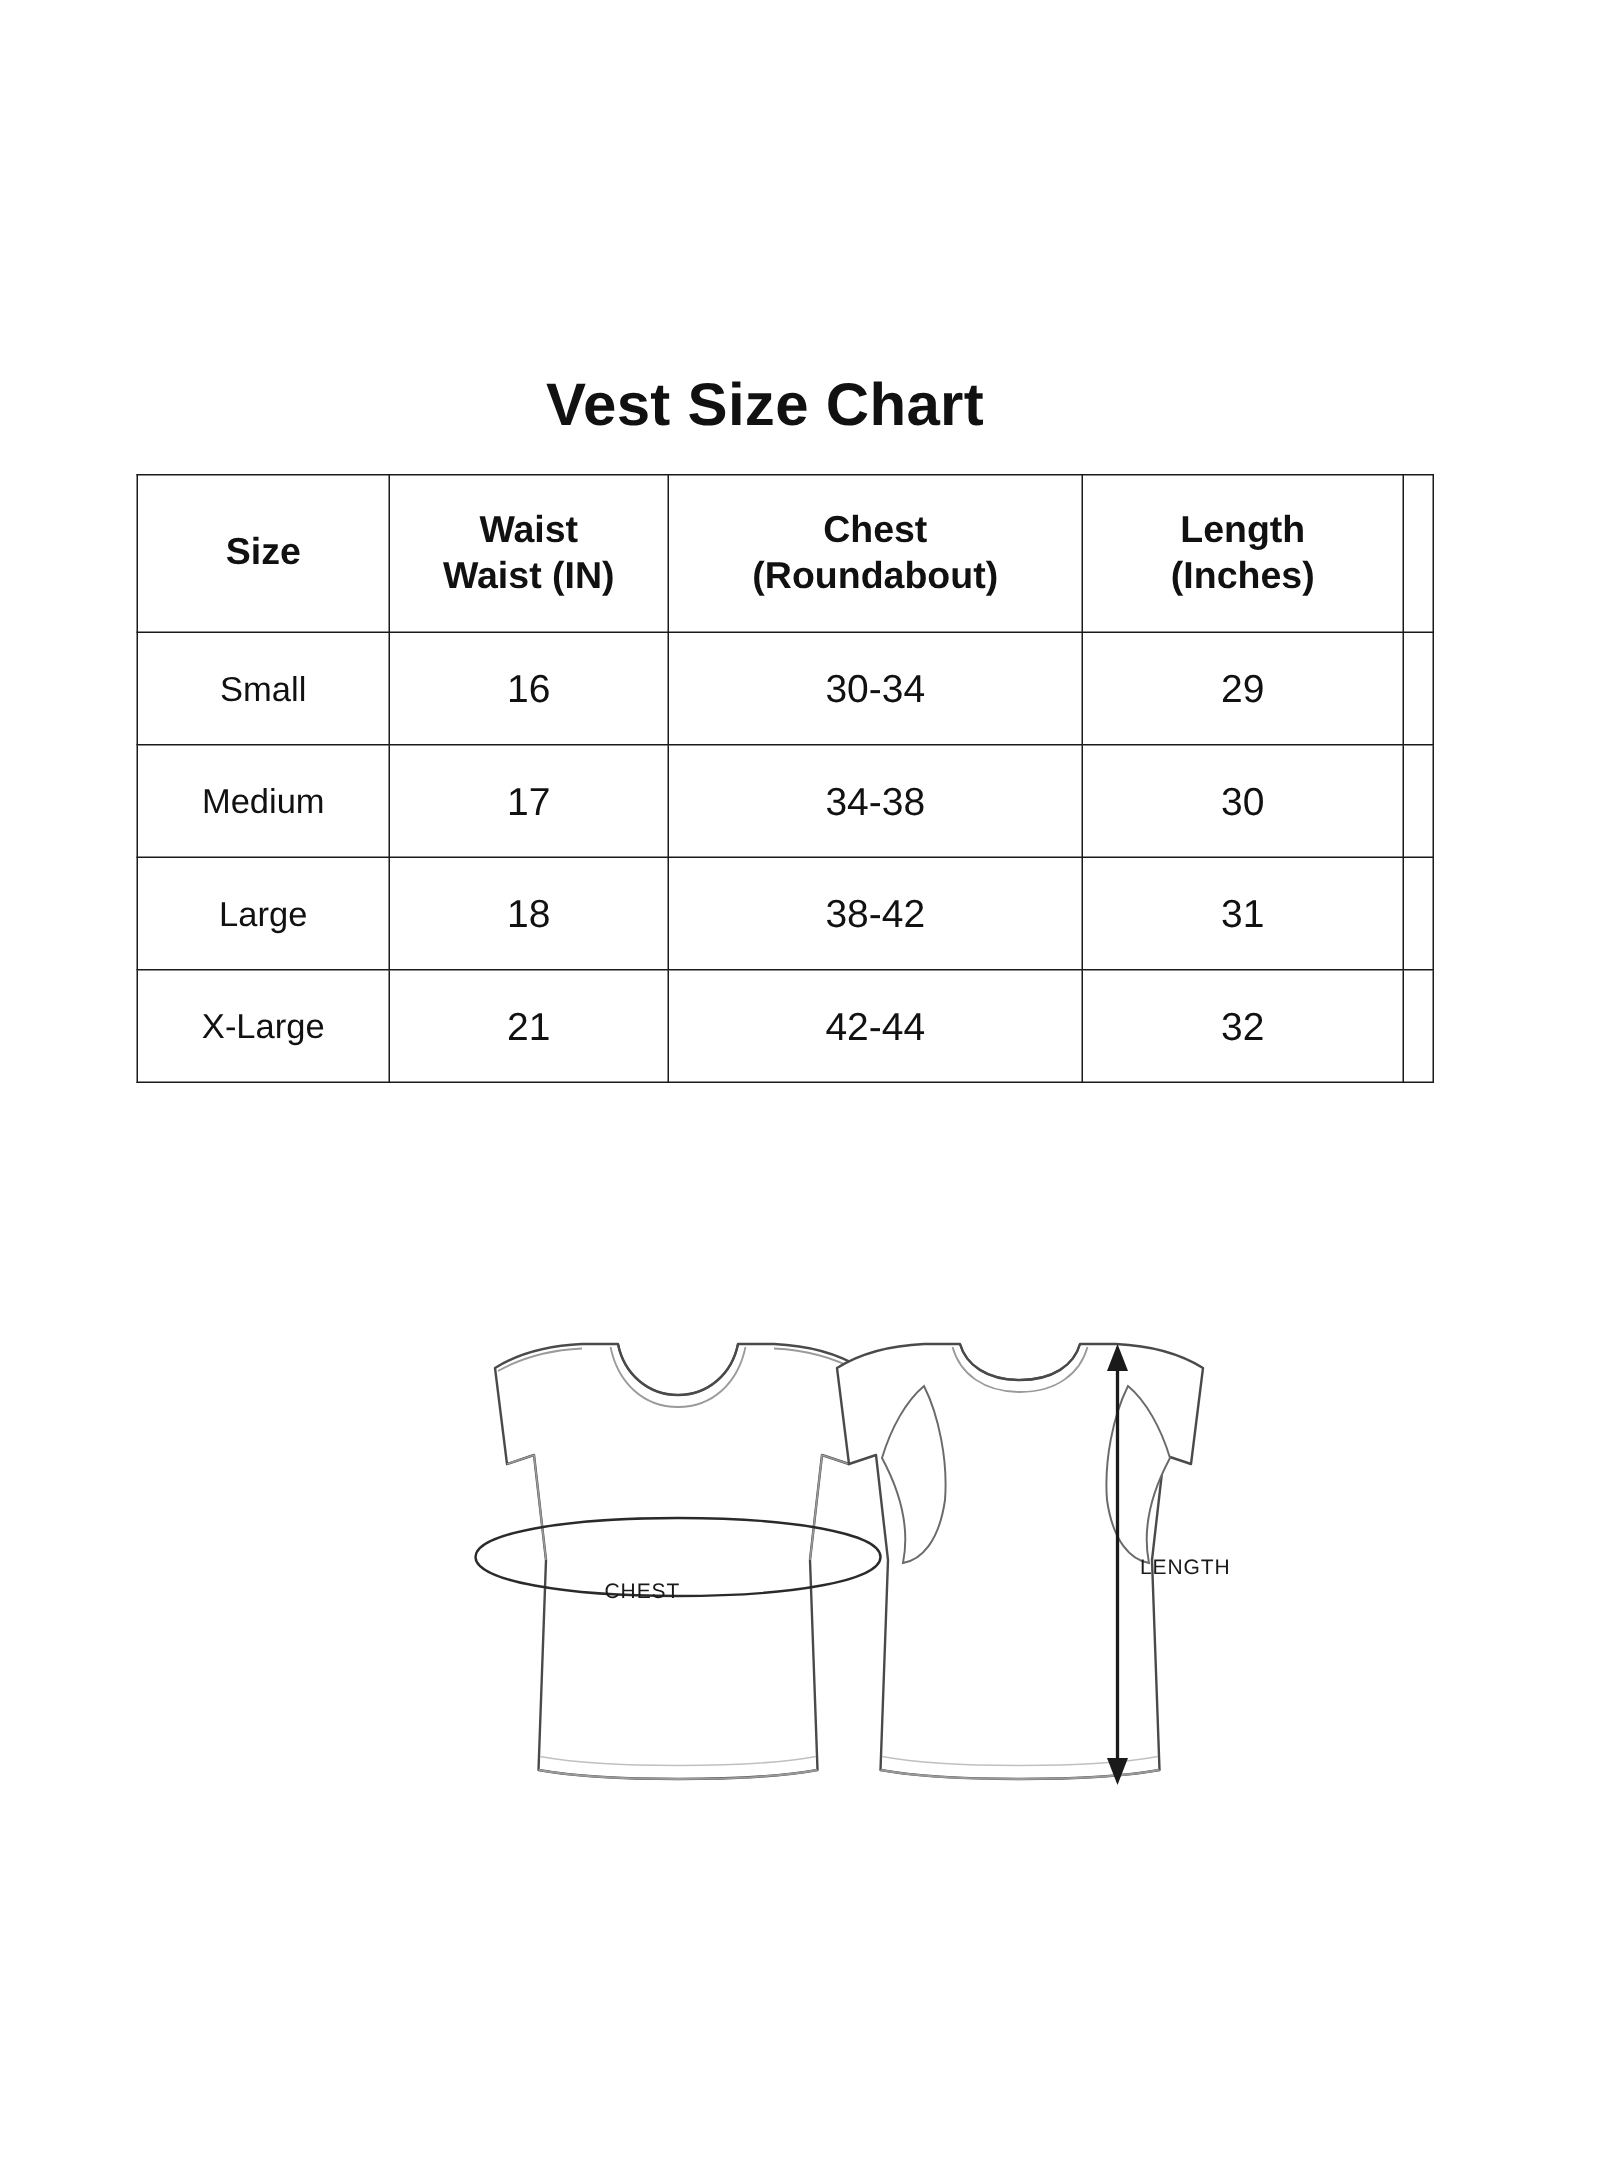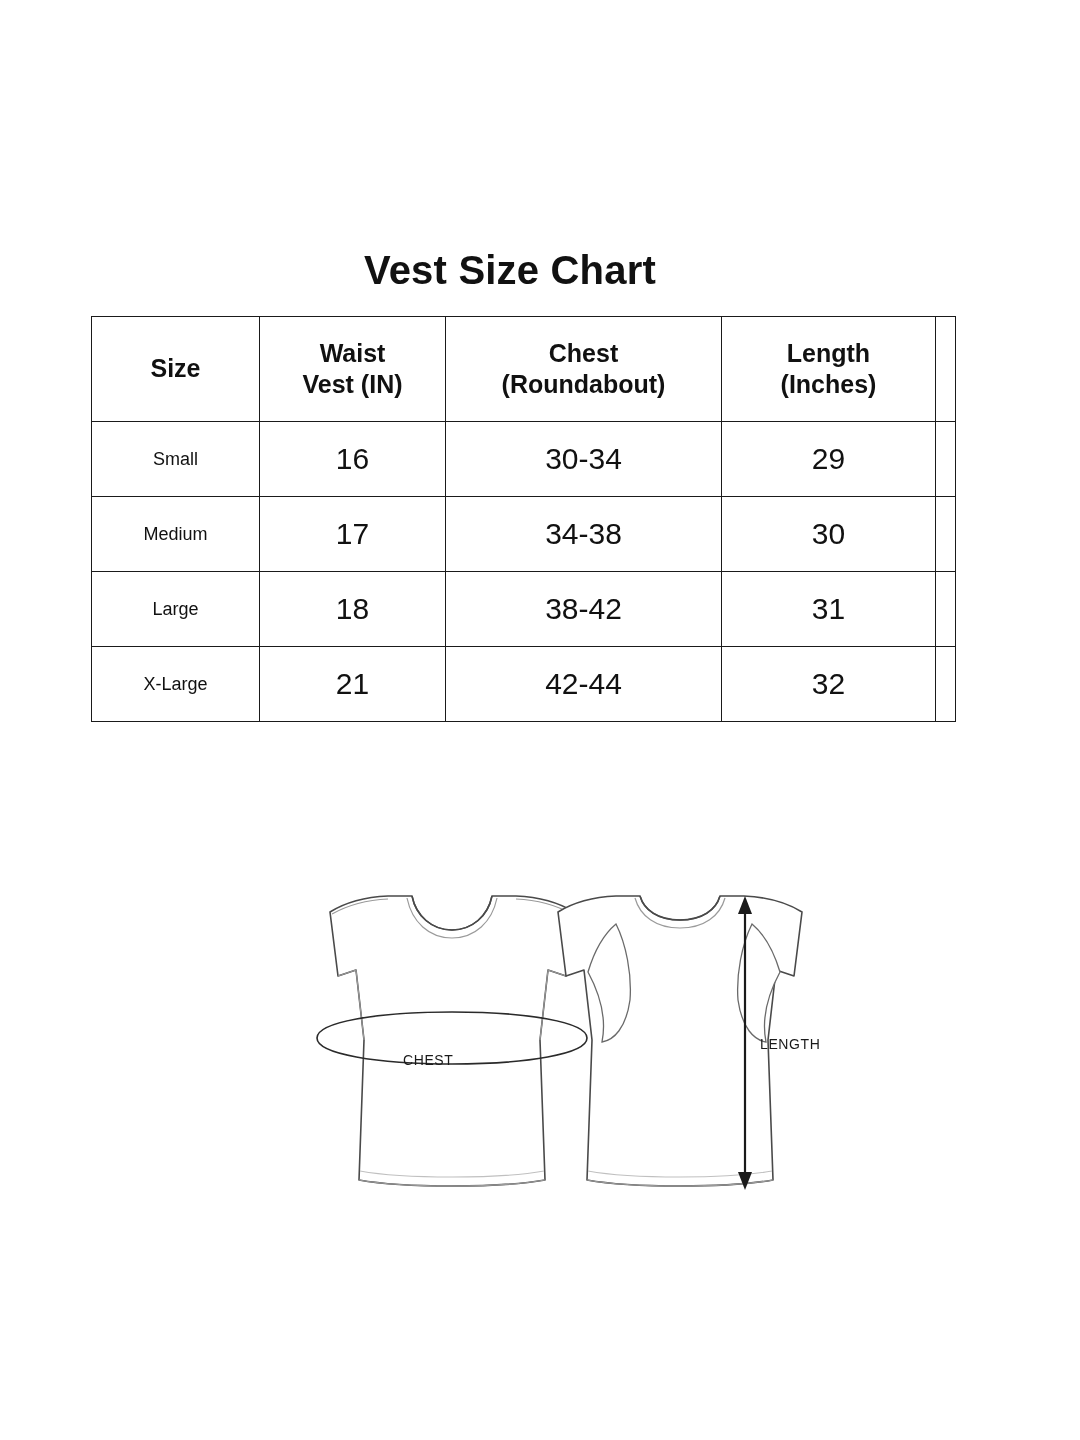--- a/index.html
+++ b/index.html
@@ -44,27 +44,27 @@
     color: #111111;
   }
   #size-table thead th {
     font-size: 25px;
     font-weight: bold;
     line-height: 1.25;
     height: 96px;
     padding: 4px 6px;
   }
   #size-table tbody td {
-    font-size: 30px;
+    font-size: 26px;
     font-weight: normal;
     height: 70px;
     padding: 2px 6px;
   }
   #size-table tbody td.size-cell {
-    font-size: 18px;
+    font-size: 23px;
   }
   
   col.c-size    { width: 168px; }
   col.c-waist   { width: 186px; }
   col.c-chest   { width: 276px; }
   col.c-length  { width: 214px; }
   col.c-blank   { width: 20px; }
 
   #size-table th.blank-col,
   #size-table td.blank-col {
@@ -102,21 +102,21 @@
     <col class="c-length">
     <col class="c-blank">
   </colgroup>
   <thead>
     <tr>
       <th>
         <div>Size</div>
       </th>
       <th>
         <div>Waist</div>
-        <div>Vest (IN)</div>
+        <div>Waist (IN)</div>
       </th>
       <th>
         <div>Chest</div>
         <div>(Roundabout)</div>
       </th>
       <th>
         <div>Length</div>
         <div>(Inches)</div>
       </th>
       <th class="blank-col"></th>

